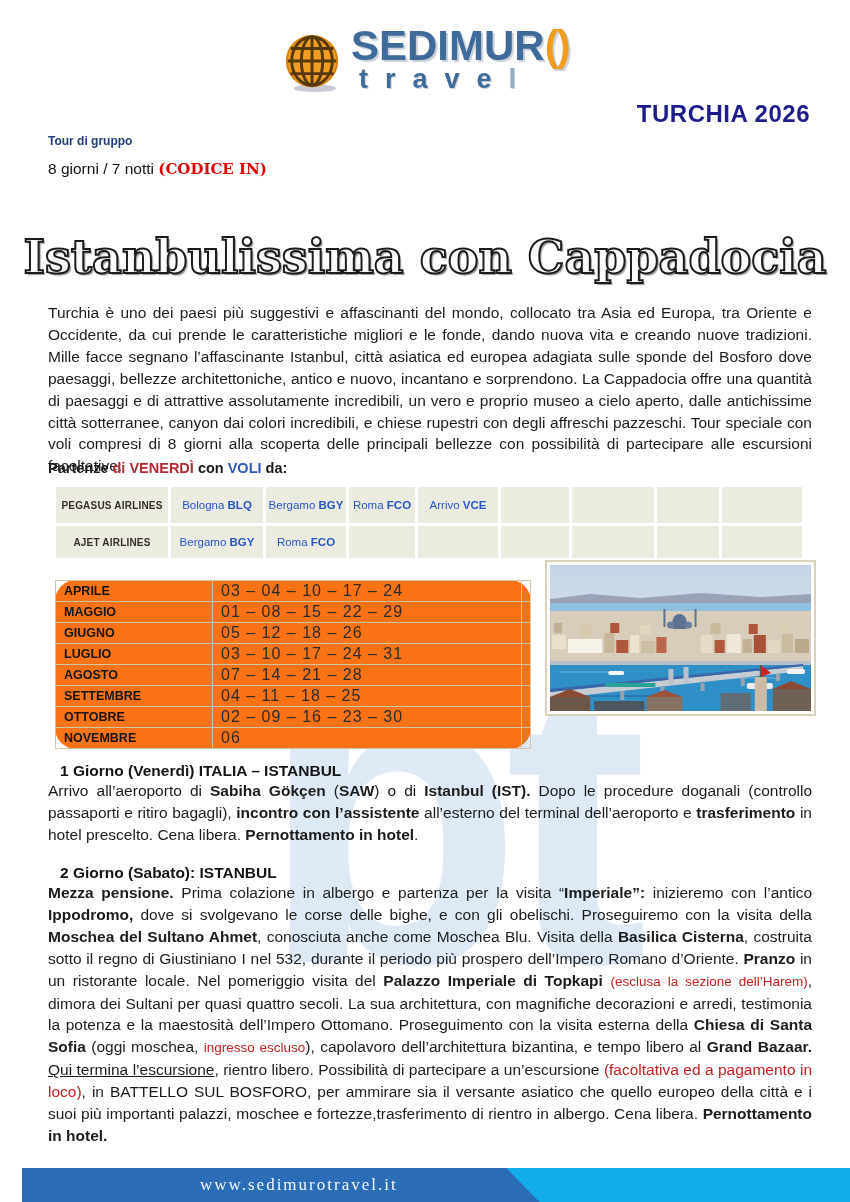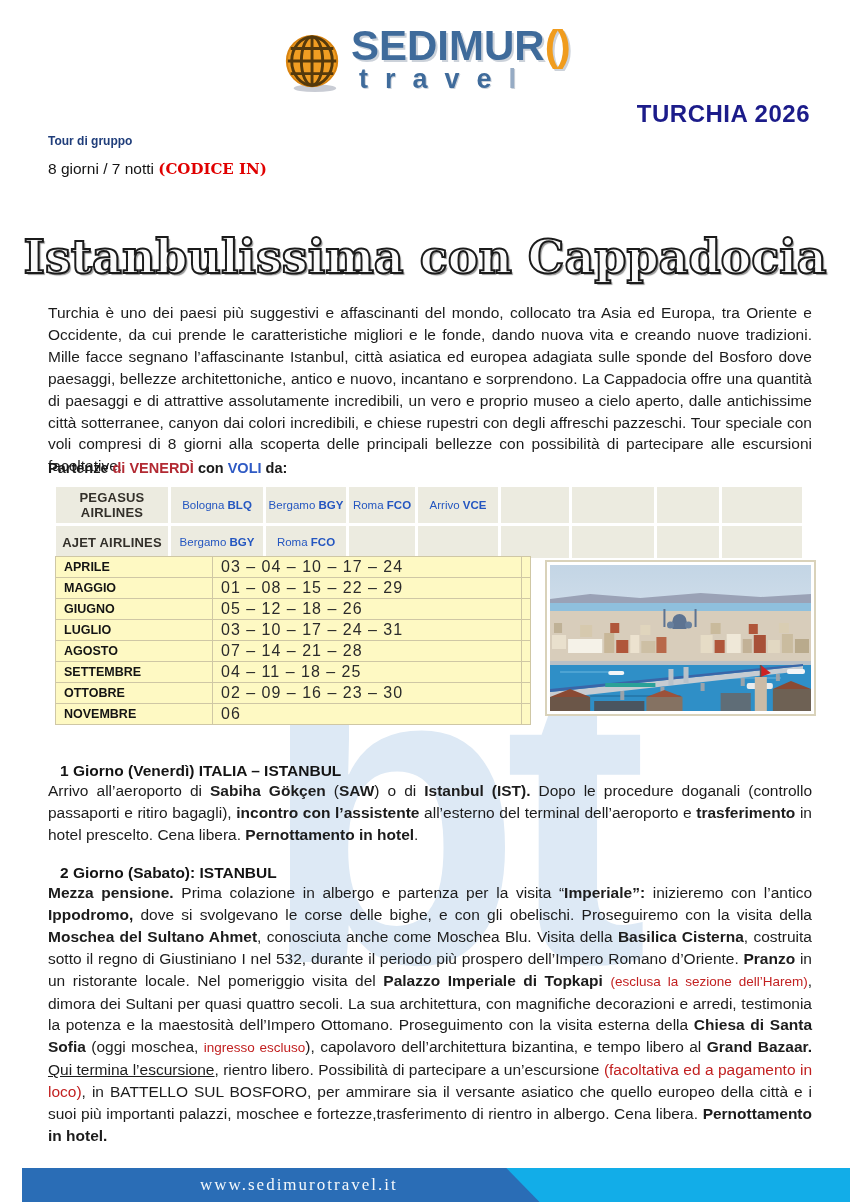--- a/index.html
+++ b/index.html
@@ -50,25 +50,25 @@
   
   .departures-heading{position:absolute; left:48px; top:460px; font-size:14.5px; font-weight:800;}
   .departures-heading .red{color:#b22a33;}
   .departures-heading .blue{color:#2f5ac4;}
   
   .airlines-table{position:absolute; left:53px; top:484px; border-collapse:separate;
     border-spacing:3px; table-layout:fixed;}
   .airlines-table td{background:#ecebe0; text-align:center; vertical-align:middle; overflow:hidden;}
   .airlines-table tr:first-child td{height:34px;}
   .airlines-table tr:last-child td{height:30px;}
-  td.airline-name{font-size:13px; font-weight:bold; color:#33302a; letter-spacing:0.2px;}
+  td.airline-name{font-size:10px; font-weight:bold; color:#33302a; letter-spacing:0.2px;}
   td.city-cell{font-size:11.5px; color:#2456c0;}
   td.city-cell .code{font-weight:bold;}
   
-  .dates-table{position:absolute; left:55px; top:556px; border-collapse:collapse; background:#fef9c3;}
+  .dates-table{position:absolute; left:55px; top:580px; border-collapse:collapse; background:#f97316;border-radius:21px;}
   .dates-table td{border:1.6px solid #cfc7a5; height:20px; padding:0;}
   td.month-cell{width:148px; font-size:12.5px; font-weight:bold; color:#141414; padding-left:8px;}
   td.dates-cell{width:300px; font-size:16px; letter-spacing:1px; color:#2b2b2b; padding-left:8px;}
   td.spacer-cell{width:8px;}
   
   .photo-frame{position:absolute; left:545px; top:560px; width:261px; height:146px;
     background:#fff; border:2px solid #d9d2ba; padding:3px;}
   .photo-frame svg{display:block; width:100%; height:100%;}
   
   .day-section{position:absolute; left:48px; width:764px;}

